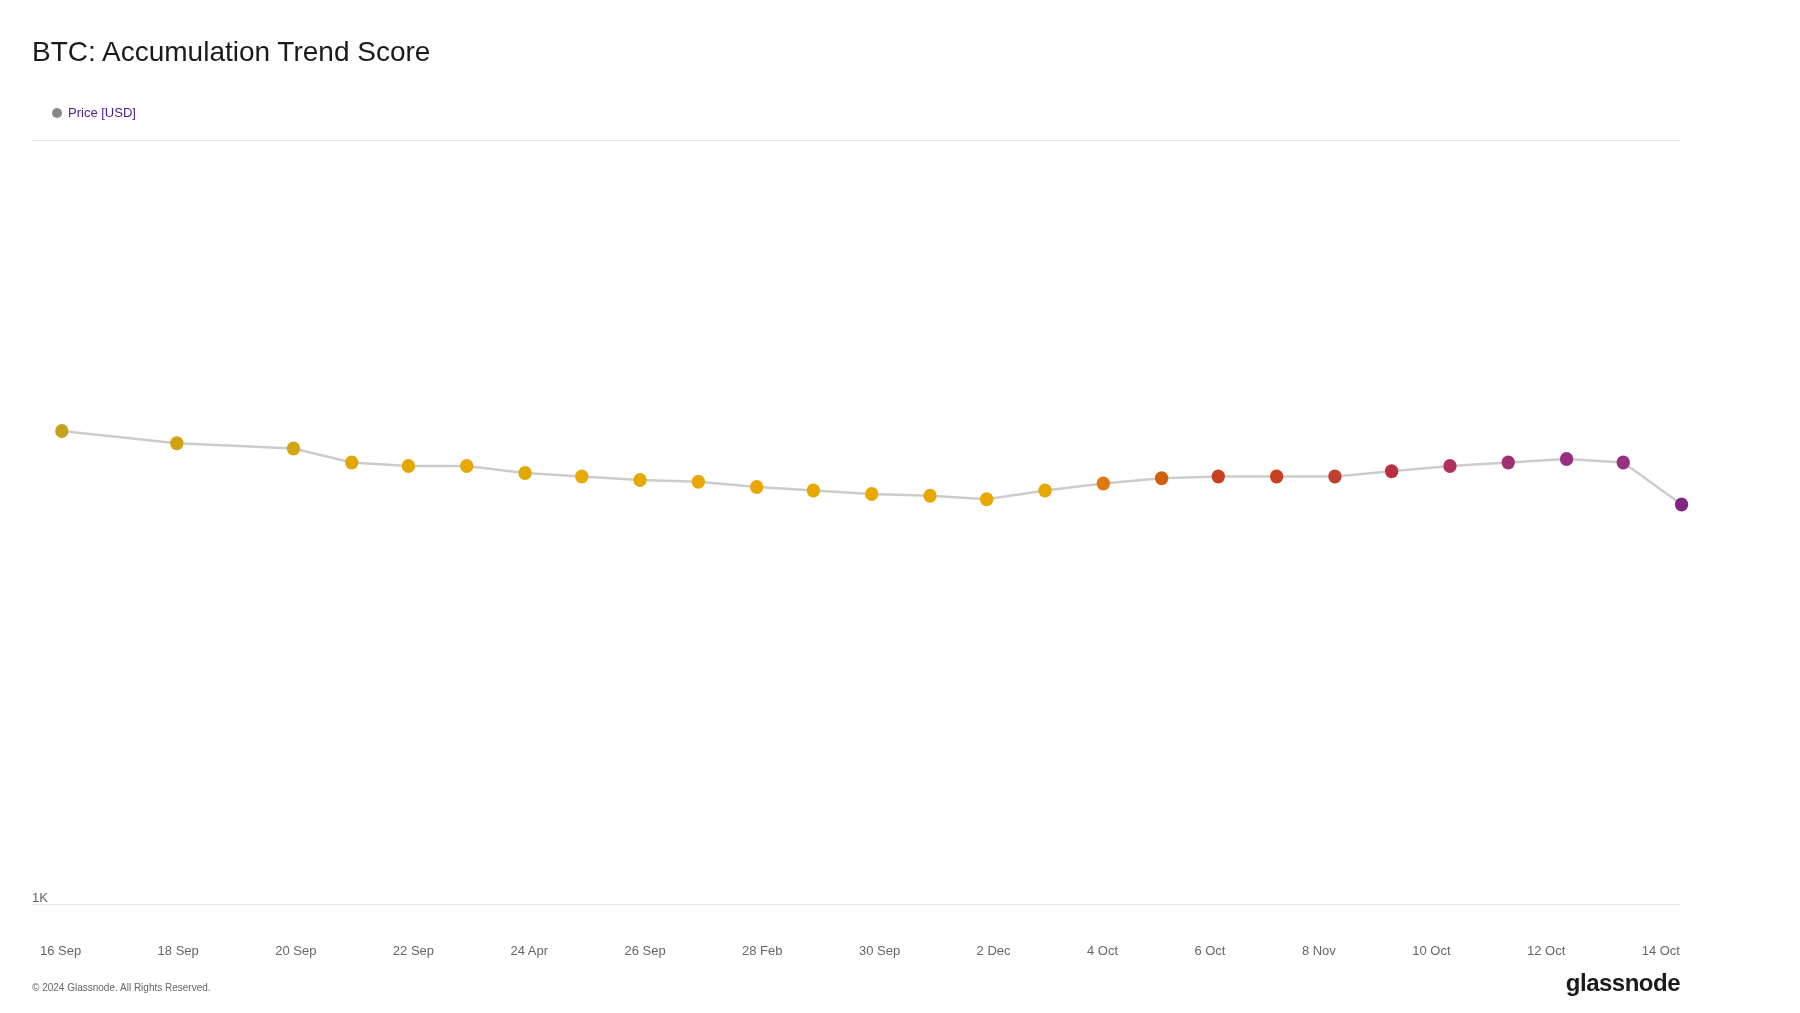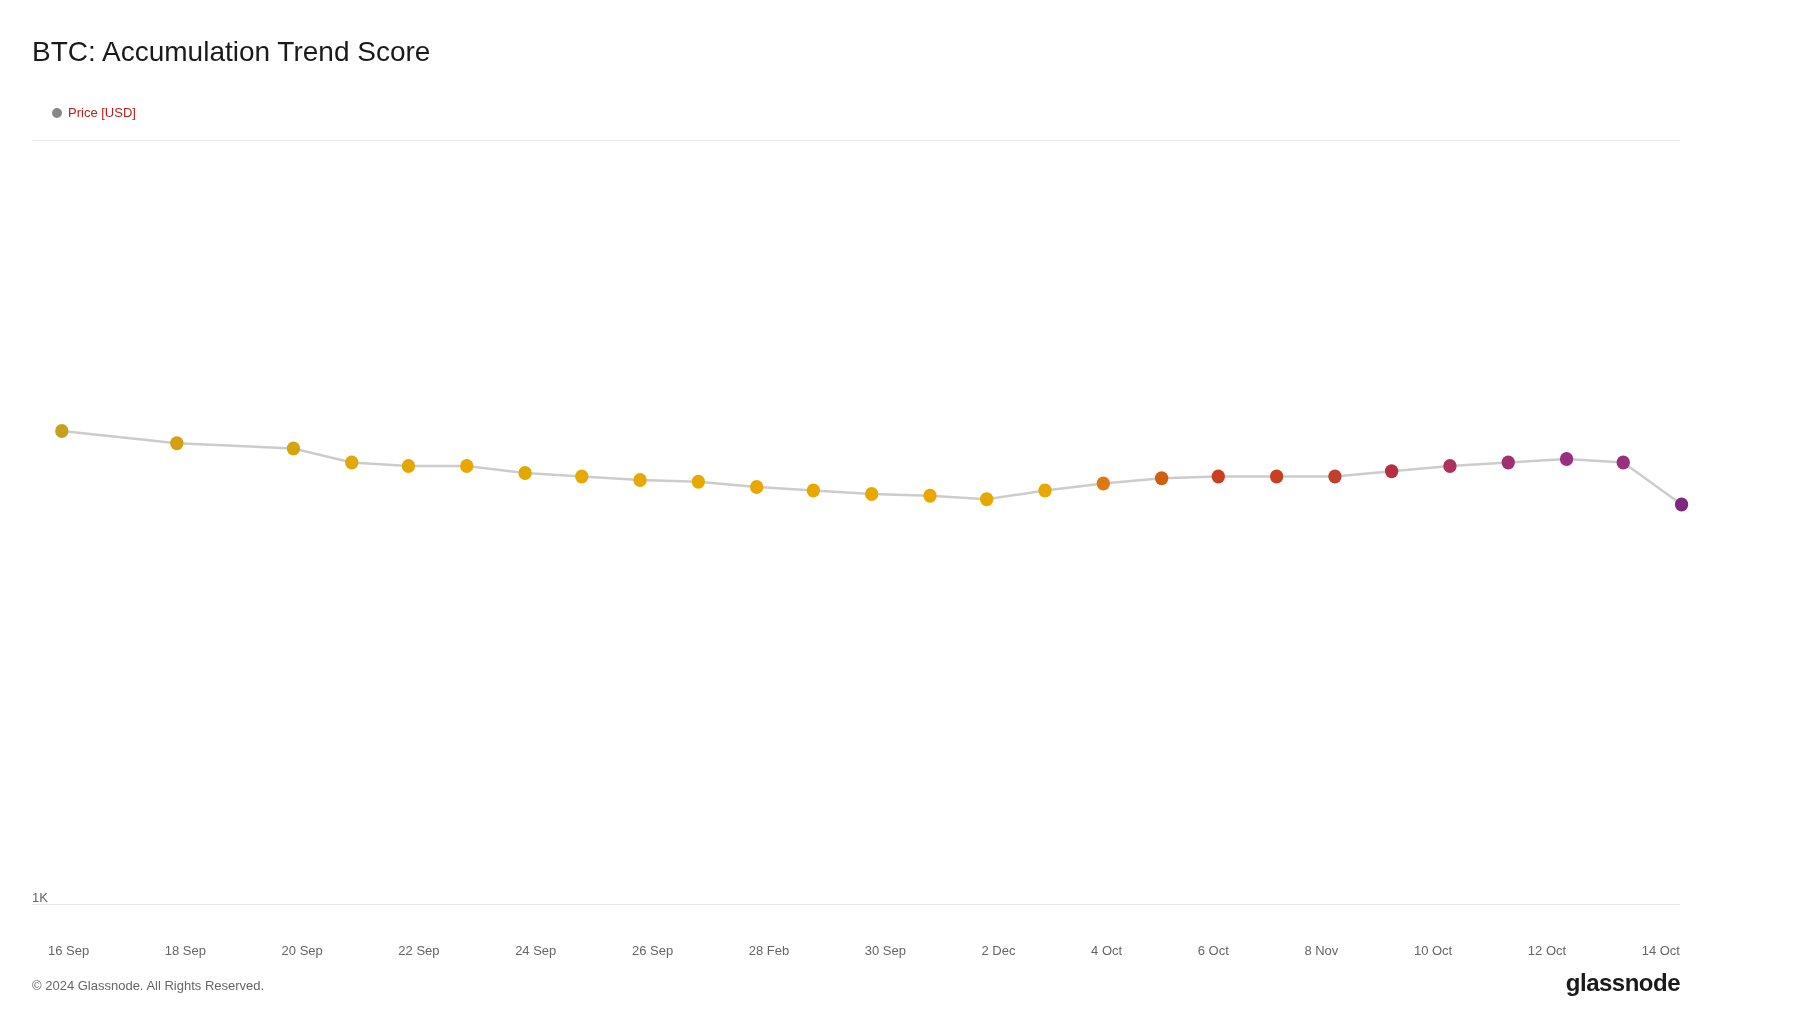--- a/index.html
+++ b/index.html
@@ -26,33 +26,33 @@
       color: #1a1a1a;
     }
     .legend {
       position: absolute;
       top: 105px;
       left: 52px;
       display: flex;
       align-items: center;
       gap: 6px;
       font-size: 13px;
-      color: #b91c1c;
+      color: #4c1d95;
       justify-content: center;
     }
     .legend-dot {
       width: 10px;
       height: 10px;
       border-radius: 50%;
       background: #888;
     }
     .x-axis-labels {
       position: absolute;
       bottom: 55px;
-      left: 48px;
+      left: 40px;
       right: 32px;
       display: flex;
       justify-content: space-between;
       margin-top: 16px;
     }
     .x-label {
       font-size: 13px;
       color: #666;
       text-align: center;
     }
@@ -60,21 +60,21 @@
       position: absolute;
       bottom: 108px;
       left: 32px;
       font-size: 13px;
       color: #666;
     }
     .footer-left {
       position: absolute;
       bottom: 20px;
       left: 32px;
-      font-size: 13px;
+      font-size: 10px;
       color: #666;
     }
     .footer-right {
       position: absolute;
       bottom: 16px;
       right: 32px;
       font-size: 24px;
       font-weight: 700;
       color: #1a1a1a;
       letter-spacing: -0.5px;
@@ -149,21 +149,21 @@
       <circle cx="1768" cy="504.56" r="7" fill="#802880"></circle>
     </svg>
 
   <div class="y-axis-label">1K</div>
 
   <div class="x-axis-labels" style="bottom:55px;">
   <div class="x-label">16 Sep</div>
       <div class="x-label">18 Sep</div>
       <div class="x-label">20 Sep</div>
       <div class="x-label">22 Sep</div>
-      <div class="x-label">24 Sep</div>
+      <div class="x-label">24 Apr</div>
       <div class="x-label">26 Sep</div>
       <div class="x-label">28 Feb</div>
       <div class="x-label">30 Sep</div>
       <div class="x-label">2 Dec</div>
       <div class="x-label">4 Oct</div>
       <div class="x-label">6 Oct</div>
       <div class="x-label">8 Nov</div>
       <div class="x-label">10 Oct</div>
       <div class="x-label">12 Oct</div>
       <div class="x-label">14 Oct</div>

